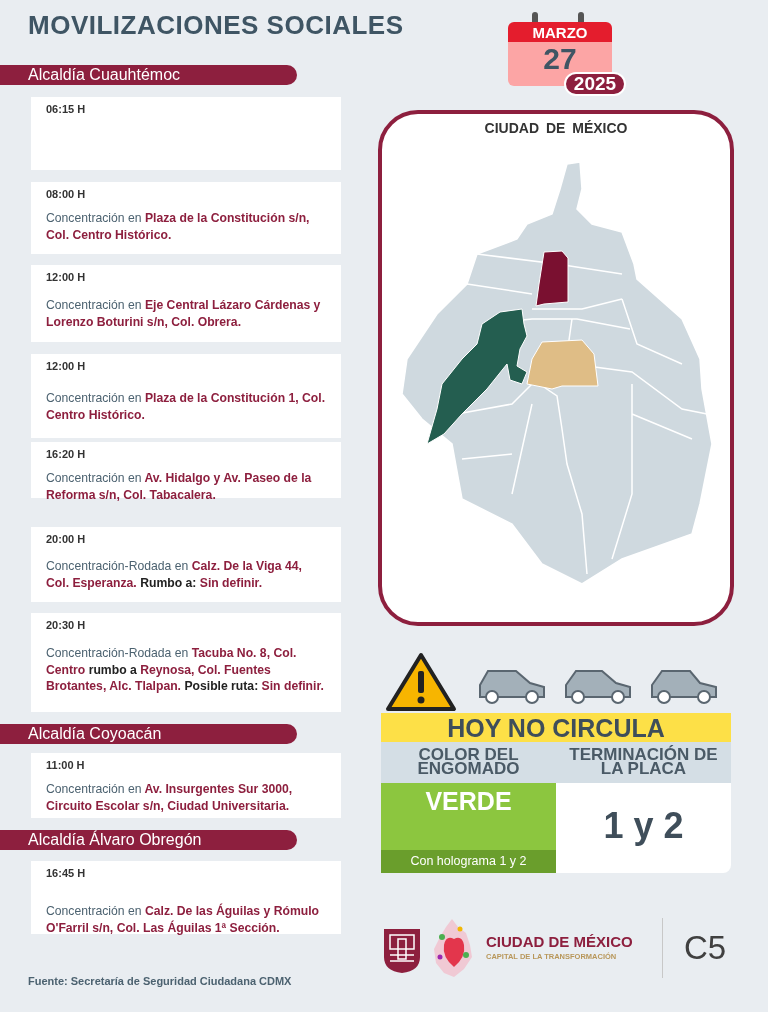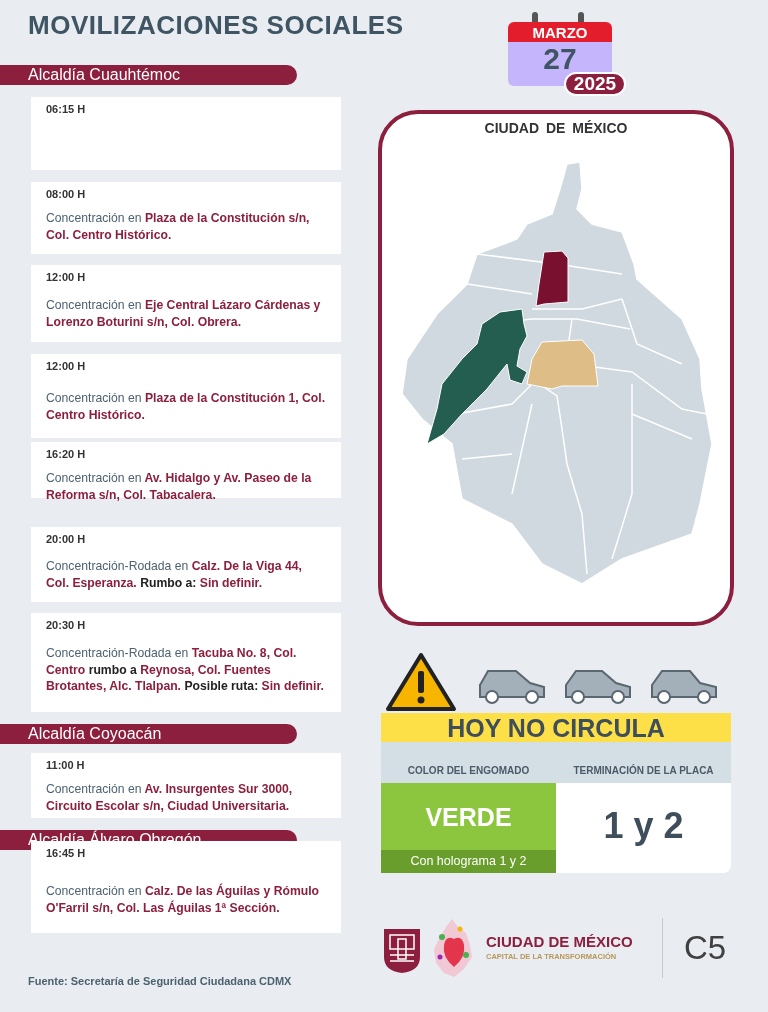--- a/index.html
+++ b/index.html
@@ -16,21 +16,21 @@
   }
   .calendar { position: absolute; left: 506px; top: 12px; width: 120px; height: 86px; }
   .cal-ring { position: absolute; top: 0; width: 6px; height: 16px; background: #555; border-radius: 3px; }
   .cal-top {
     position: absolute; left: 2px; top: 10px; width: 104px; height: 20px;
     background: #e41d2d; border-radius: 6px 6px 0 0;
     color: #fff; font-weight: bold; font-size: 15px; text-align: center; line-height: 21px;
   }
   .cal-body {
     position: absolute; left: 2px; top: 30px; width: 104px; height: 44px;
-    background: #c4b5fd; border-radius: 0 0 6px 6px;
+    background: #fca5a5; border-radius: 0 0 6px 6px;
     color: #3f5564; font-weight: bold; font-size: 30px; text-align: center; line-height: 34px;
   }
   .cal-year {
     position: absolute; left: 58px; top: 60px; width: 62px; height: 24px;
     background: #8d1f3e; border-radius: 12px; border: 2px solid #fff;
     color: #fff; font-weight: bold; font-size: 19px; text-align: center; line-height: 20px;
   }
   .section-bar {
     position: absolute; left: 0; width: 297px; height: 20px;
     background: #8d1f3e; border-radius: 0 10px 10px 0;
@@ -62,29 +62,29 @@
     position: absolute; left: 381px; top: 713px; width: 350px; height: 160px;
   }
   .hnc-title {
     height: 29px; background: #fde047; color: #3f4e5a;
     font-size: 25px; font-weight: bold; text-align: center; line-height: 30px;
   }
   .hnc-sub {
     height: 41px; background: #d4dee5; display: flex;
   }
   .hnc-sub div {
-    width: 50%; font-size: 10px; font-weight: bold; color: #4a5a66;
-    text-align: center; line-height: 14px; padding-top: 22px;
+    width: 50%; font-size: 17px; font-weight: bold; color: #4a5a66;
+    text-align: center; line-height: 14px; padding-top: 6px;
   }
   .hnc-body { display: flex; height: 90px; }
   .hnc-green {
     width: 175px; background: #8cc63f; position: relative;
   }
   .hnc-green .verde {
-    color: #fff; font-size: 25px; font-weight: bold; text-align: center; padding-top: 20px;
+    color: #fff; font-size: 25px; font-weight: bold; text-align: center; padding-top: 4px;
   }
   .hnc-green .holo {
     position: absolute; left: 0; bottom: 0; width: 100%; height: 23px;
     background: #6a9e2c; color: #fff; font-size: 12.5px; text-align: center; line-height: 23px;
   }
   .hnc-plate {
     flex: 1; background: #fff; color: #3f4e5a; font-size: 36px; font-weight: bold;
     text-align: center; line-height: 86px; border-radius: 0 0 8px 0;
   }
   .footer-logos { position: absolute; left: 380px; top: 915px; width: 360px; height: 65px; }
@@ -144,21 +144,21 @@
 
 <div class="section-bar" style="top:724px">Alcaldía Coyoacán</div>
 
 <div class="card" style="top:753px;height:65px">
   <div class="time">11:00 H</div>
   <div class="desc"><span class="g">Concentración</span> <span class="g">en</span> <span>Av. Insurgentes Sur 3000, Circuito Escolar s/n, Ciudad Universitaria.</span></div>
 </div>
 
 <div class="section-bar" style="top:830px">Alcaldía Álvaro Obregón</div>
 
-<div class="card" style="top:841px;height:92px">
+<div class="card" style="top:861px;height:73px">
   <div class="time" style="margin-bottom:24px">16:45 H</div>
   <div class="desc"><span class="g">Concentración</span> <span class="g">en</span> <span>Calz. De las Águilas y Rómulo O'Farril s/n, Col. Las Águilas 1ª Sección.</span></div>
 </div>
 
 <div class="source">Fuente: Secretaría de Seguridad Ciudadana CDMX</div>
 
 <div class="map-box">
   <div class="map-title">CIUDAD  DE  MÉXICO</div>
   <svg class="map-svg" width="348" height="508" viewBox="0 0 348 508">
 

